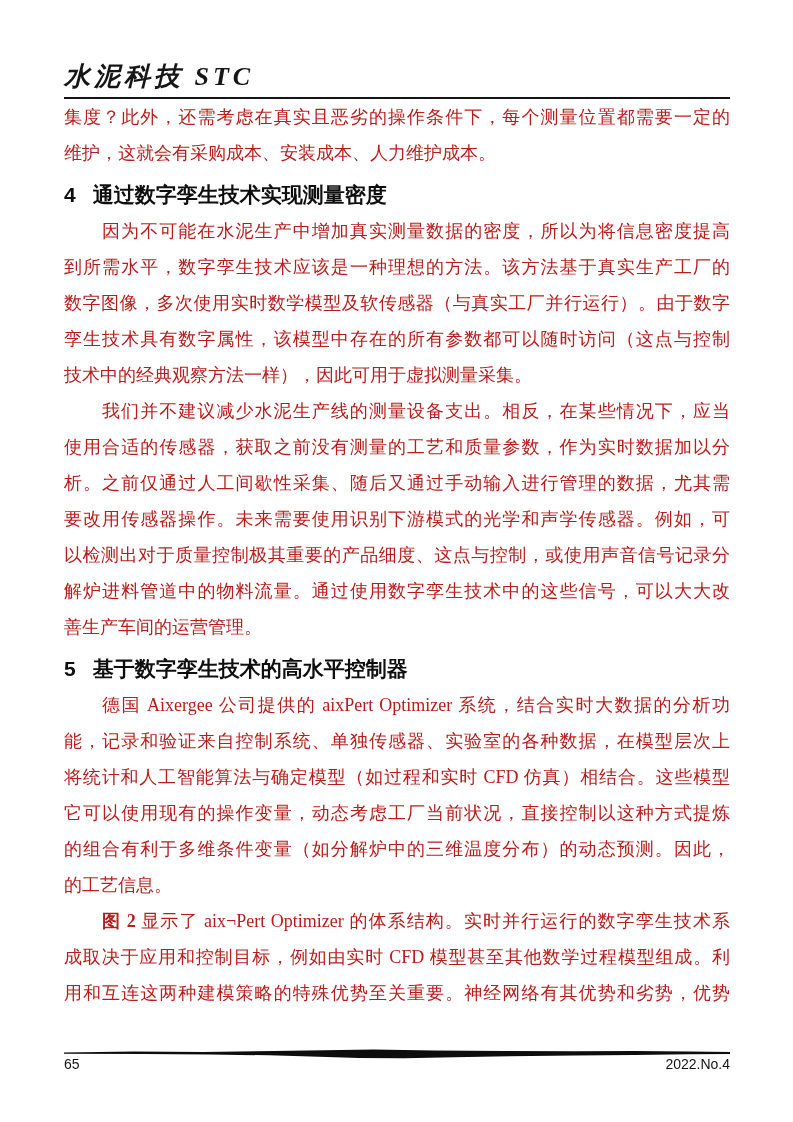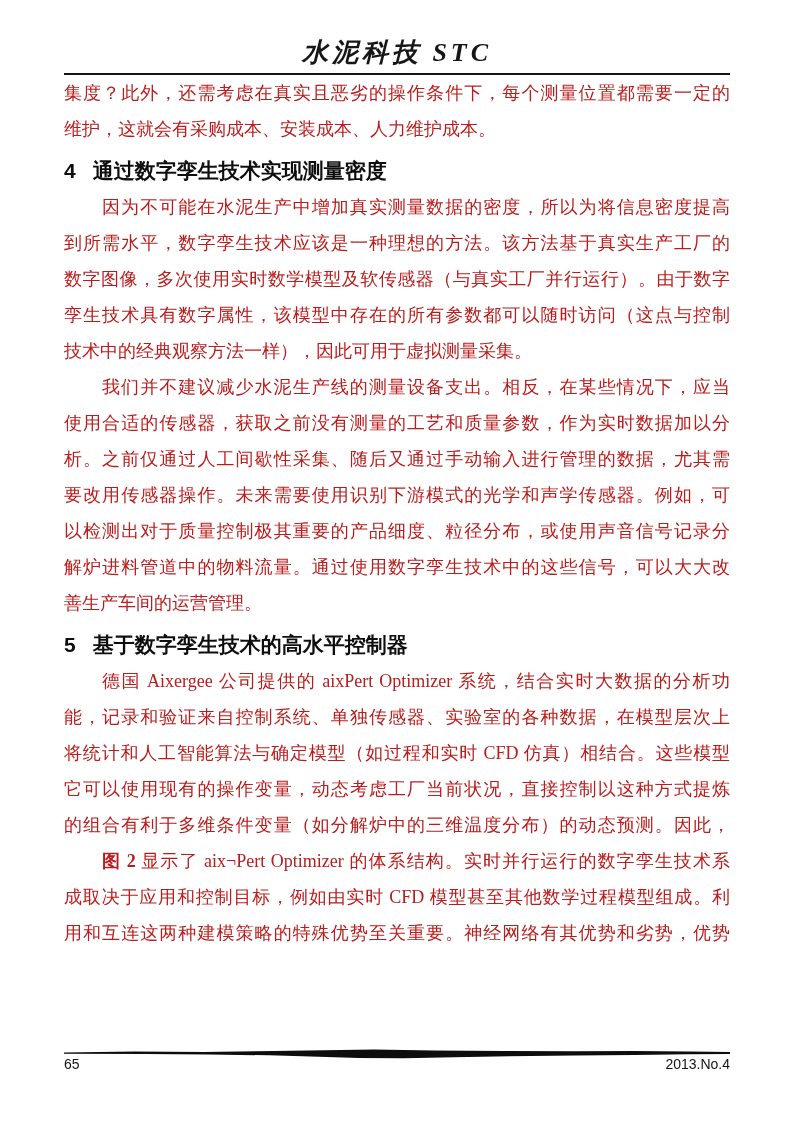--- a/index.html
+++ b/index.html
@@ -13,24 +13,24 @@
     font-family: "Liberation Serif", "DejaVu Serif", serif;
     color: #1b1b1b;
   }
   .content {
     position: absolute;
     left: 64px;
     top: 0;
     width: 666px;
   }
   .journal-title {
-    margin-top: 36px;
+    margin-top: 60px;
     height: 34px;
     line-height: 34px;
-    text-align: center;
+    text-align: left;
     font-size: 26px;
     font-weight: bold;
     font-style: italic;
     letter-spacing: 4px;
     color: #161616;
   }
   .header-rule {
     margin-top: 3px;
     border-top: 2.5px solid #141414;
     height: 0;
@@ -112,47 +112,48 @@
       <span class="ln fill">数字图像，多次使用实时数学模型及软传感器（与真实工厂并行运行）。由于数字</span>
       <span class="ln fill">孪生技术具有数字属性，该模型中存在的所有参数都可以随时访问（这点与控制</span>
       <span class="ln">技术中的经典观察方法一样），因此可用于虚拟测量采集。</span>
     </p>
 
     <p class="par">
       <span class="ln fill ind">我们并不建议减少水泥生产线的测量设备支出。相反，在某些情况下，应当</span>
       <span class="ln fill">使用合适的传感器，获取之前没有测量的工艺和质量参数，作为实时数据加以分</span>
       <span class="ln fill">析。之前仅通过人工间歇性采集、随后又通过手动输入进行管理的数据，尤其需</span>
       <span class="ln fill">要改用传感器操作。未来需要使用识别下游模式的光学和声学传感器。例如，可</span>
-      <span class="ln fill">以检测出对于质量控制极其重要的产品细度、粒径分布，或使用声音信号记录分</span>
+      <span class="ln fill">以检测出对于质量控制极其重要的产品细度、这点与控制，或使用声音信号记录分</span>
       <span class="ln fill">解炉进料管道中的物料流量。通过使用数字孪生技术中的这些信号，可以大大改</span>
       <span class="ln">善生产车间的运营管理。</span>
     </p>
 
     <h2 class="sec">
       <span class="sec-num">5</span>
       <span class="sec-title">基于数字孪生技术的高水平控制器</span>
     </h2>
 
     <p class="par">
       <span class="ln fill ind">德国 Aixergee 公司提供的 aixPert Optimizer 系统，结合实时大数据的分析功</span>
       <span class="ln fill">能，记录和验证来自控制系统、单独传感器、实验室的各种数据，在模型层次上</span>
       <span class="ln fill">将统计和人工智能算法与确定模型（如过程和实时 CFD 仿真）相结合。这些模型</span>
       <span class="ln fill">它可以使用现有的操作变量，动态考虑工厂当前状况，直接控制以这种方式提炼</span>
       <span class="ln fill">的组合有利于多维条件变量（如分解炉中的三维温度分布）的动态预测。因此，</span>
+      <span class="ln">的工艺信息。</span>
     </p>
 
     <p class="par">
       <span class="ln fill ind"><span class="figref">图 2</span><span> 显示了 aix¬Pert Optimizer 的体系结构。实时并行运行的数字孪生技术系</span></span>
       <span class="ln fill">成取决于应用和控制目标，例如由实时 CFD 模型甚至其他数学过程模型组成。利</span>
       <span class="ln fill">用和互连这两种建模策略的特殊优势至关重要。神经网络有其优势和劣势，优势</span>
     </p>
 
   </div>
 
   <svg class="footer-bar" viewBox="0 0 666 12" preserveAspectRatio="none" xmlns="http://www.w3.org/2000/svg">
     <polygon fill="#0d0d0d" points="0,4.4 70,3.6 140,4.0 210,3.0 260,2.2 310,1.6 370,2.4 440,2.9 510,3.3 570,3.0 625,3.5 666,4.1 666,5.9 625,6.3 570,6.9 510,7.5 445,8.3 390,9.2 340,10.3 295,10.1 255,8.7 205,7.3 145,6.5 80,6.1 0,5.7"></polygon>
   </svg>
 
   <div class="footer-meta">
     <span class="page-num">65</span>
-    <span class="issue">2013.No.4</span>
+    <span class="issue">2022.No.4</span>
   </div>
 </div>
 
 </body></html>

